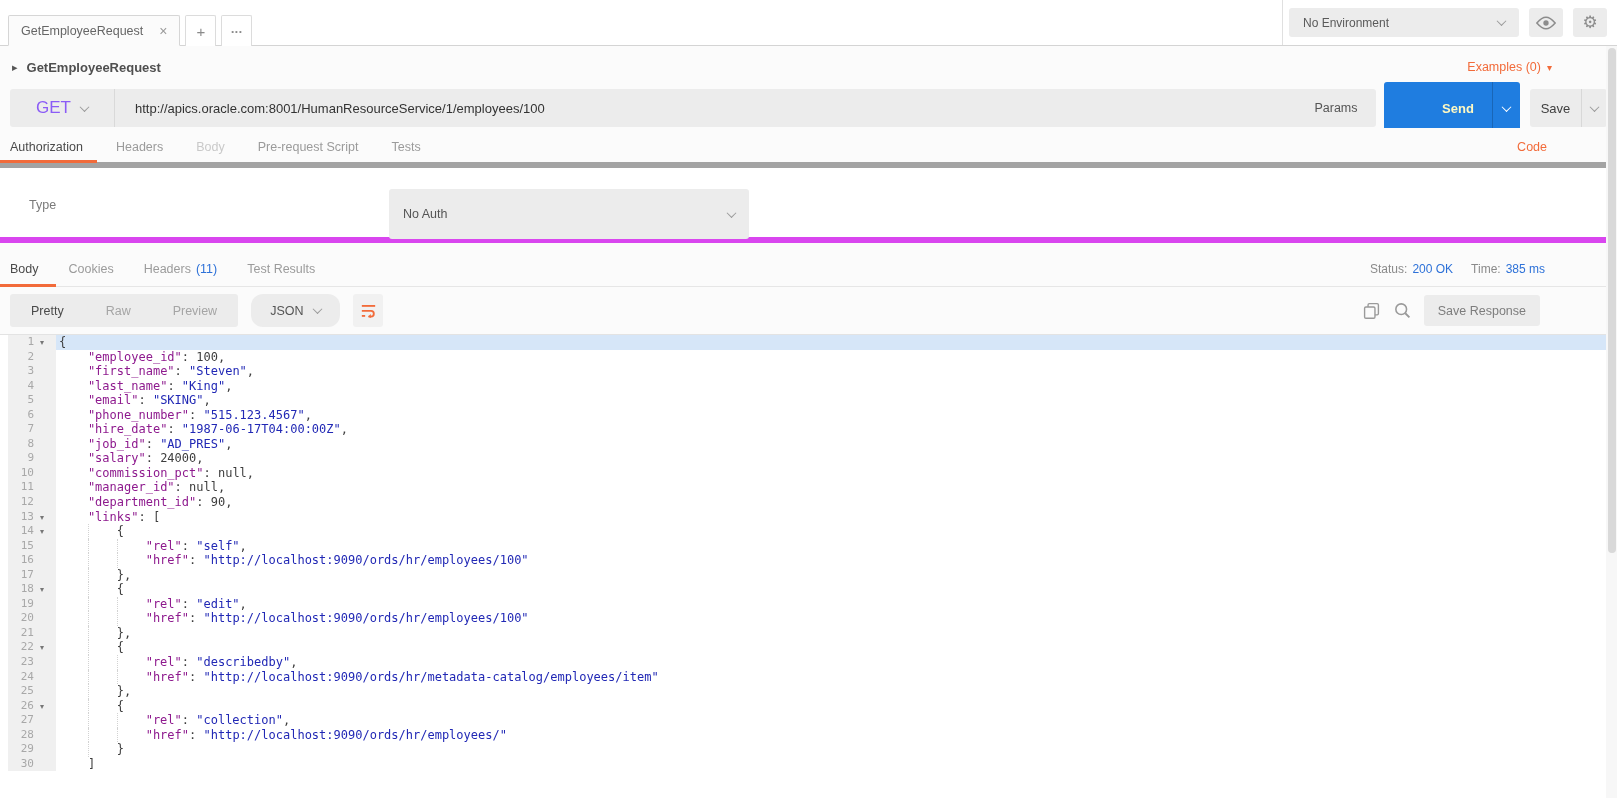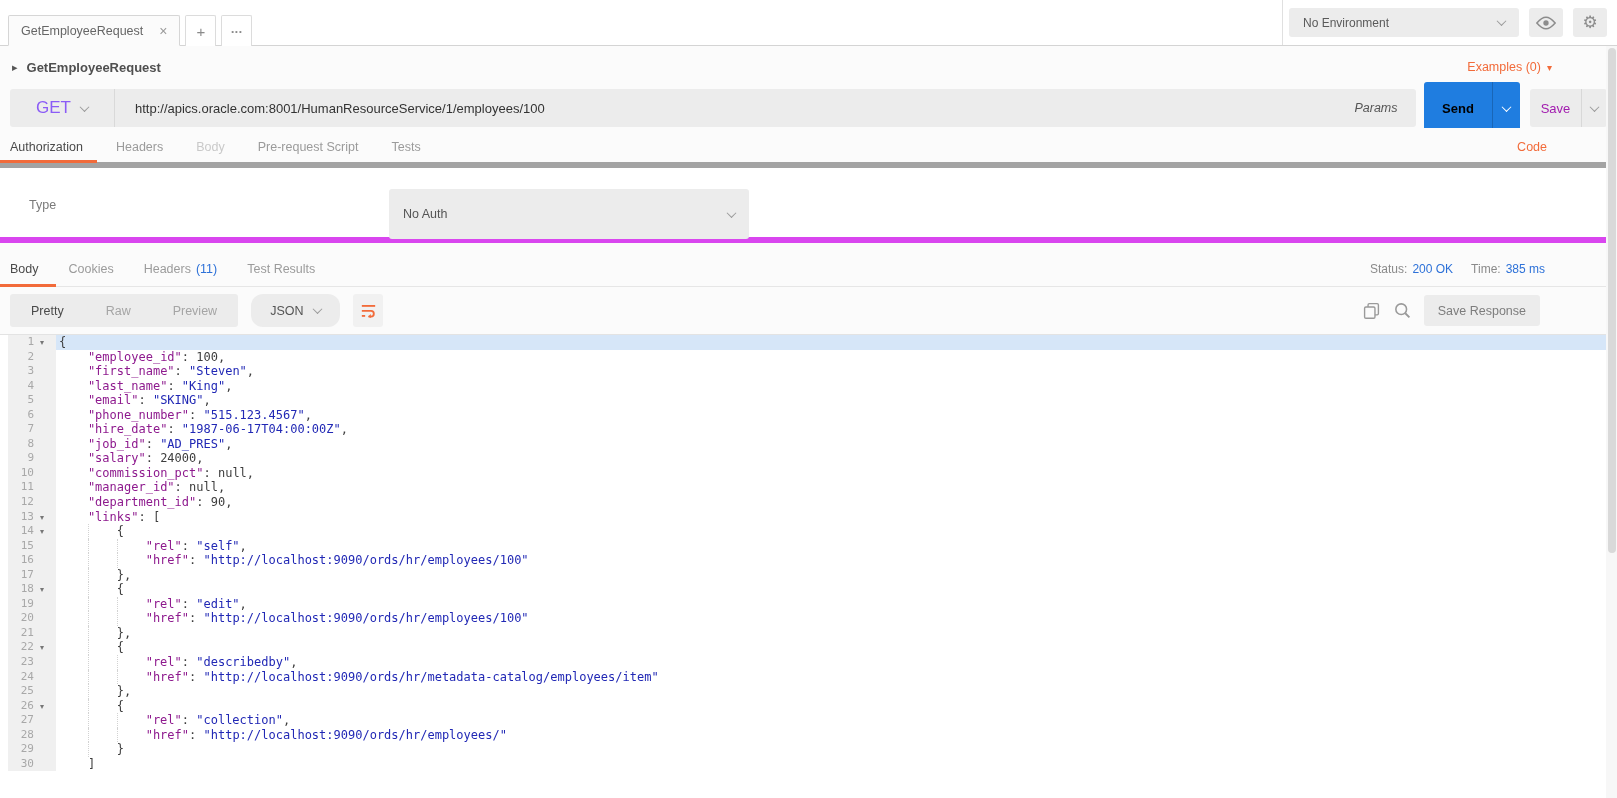--- a/index.html
+++ b/index.html
@@ -35,26 +35,26 @@
   .examples { margin-left:auto; color:#f26b3a; font-size:12.5px; display:flex; align-items:center; gap:6px; cursor:pointer; }
   .caret-down-sm { font-size:10px; font-family:"DejaVu Sans",sans-serif; }
 
   
   .url-row { height:40px; background:#fbfbfb; display:flex; align-items:center; padding:0 10px; }
   .url-bar { flex:1; height:38px; background:#ececec; border-radius:3px; display:flex; align-items:stretch; }
   .method { width:105px; display:flex; align-items:center; justify-content:center; gap:10px;
             border-right:1px solid #d9d9d9; color:#8b5cf6; font-size:17px; cursor:pointer; }
   .method .chev, .env-select .chev, .save-caret .chev, .json-btn .chev, .auth-select .chev { color:#9a9a9a; }
   .url-text { flex:1; display:flex; align-items:center; padding-left:20px; font-size:13px; color:#333; }
-  .params { width:80px; display:flex; align-items:center; justify-content:center; color:#555; font-size:12.5px; cursor:pointer;font-style:italic; }
-  .send-btn { margin-left:8px; height:52px; border-radius:3px; background:#1f7de0; color:#000000; display:flex; cursor:pointer; }
+  .params { width:80px; display:flex; align-items:center; justify-content:center; color:#555; font-size:12.5px; cursor:pointer; }
+  .send-btn { margin-left:8px; height:52px; border-radius:3px; background:#1f7de0; color:#fef9c3; display:flex; cursor:pointer;padding-left:40px; }
   .send-main { width:68px; display:flex; align-items:center; justify-content:center; font-size:13px; font-weight:bold; }
   .send-caret { width:28px; display:flex; align-items:center; justify-content:center; border-left:1px solid rgba(0,0,0,.18); }
   .send-caret .chev { color:#fff; }
-  .save-btn { margin-left:10px; height:38px; background:#ececec; border-radius:3px; display:flex; color:#a21caf; cursor:pointer; }
+  .save-btn { margin-left:10px; height:38px; background:#ececec; border-radius:3px; display:flex; color:#404040; cursor:pointer; }
   .save-main { width:51px; display:flex; align-items:center; justify-content:center; font-size:13px; }
   .save-caret { width:26px; display:flex; align-items:center; justify-content:center; border-left:1px solid #d8d8d8; }
 
   
   .rtabs { height:40px; background:#fbfbfb; display:flex; align-items:center;
            padding:4px 70px 0 10px; position:relative; border-bottom:6px solid #a3a3a3; }
   .rtab { margin-right:33px; font-size:12.5px; color:#9b9b9b; cursor:pointer; }
   .rtab.active { color:#4a4a4a; }
   .rtab.disabled { color:#c9c9c9; }
   .rtabs .underline { position:absolute; left:0; bottom:-1px; width:97px; height:3px; background:#f26b3a; }

